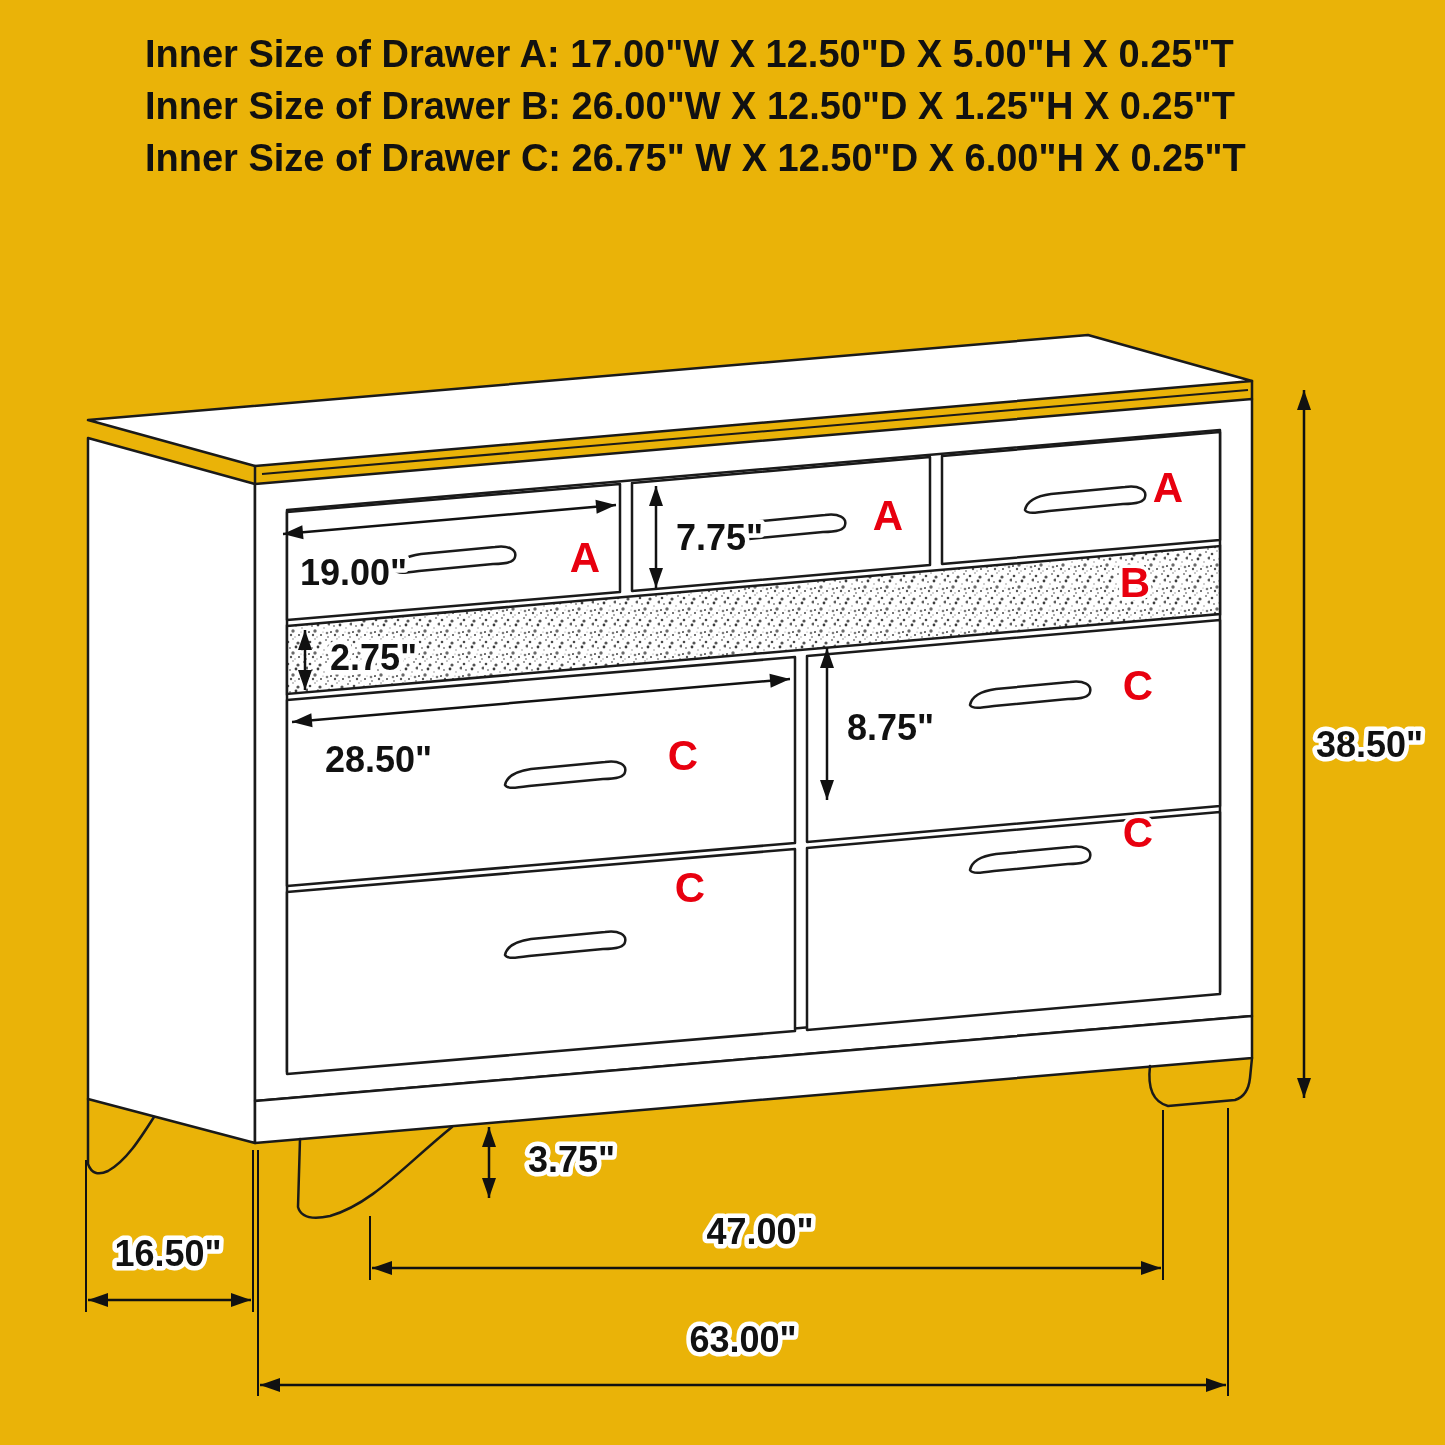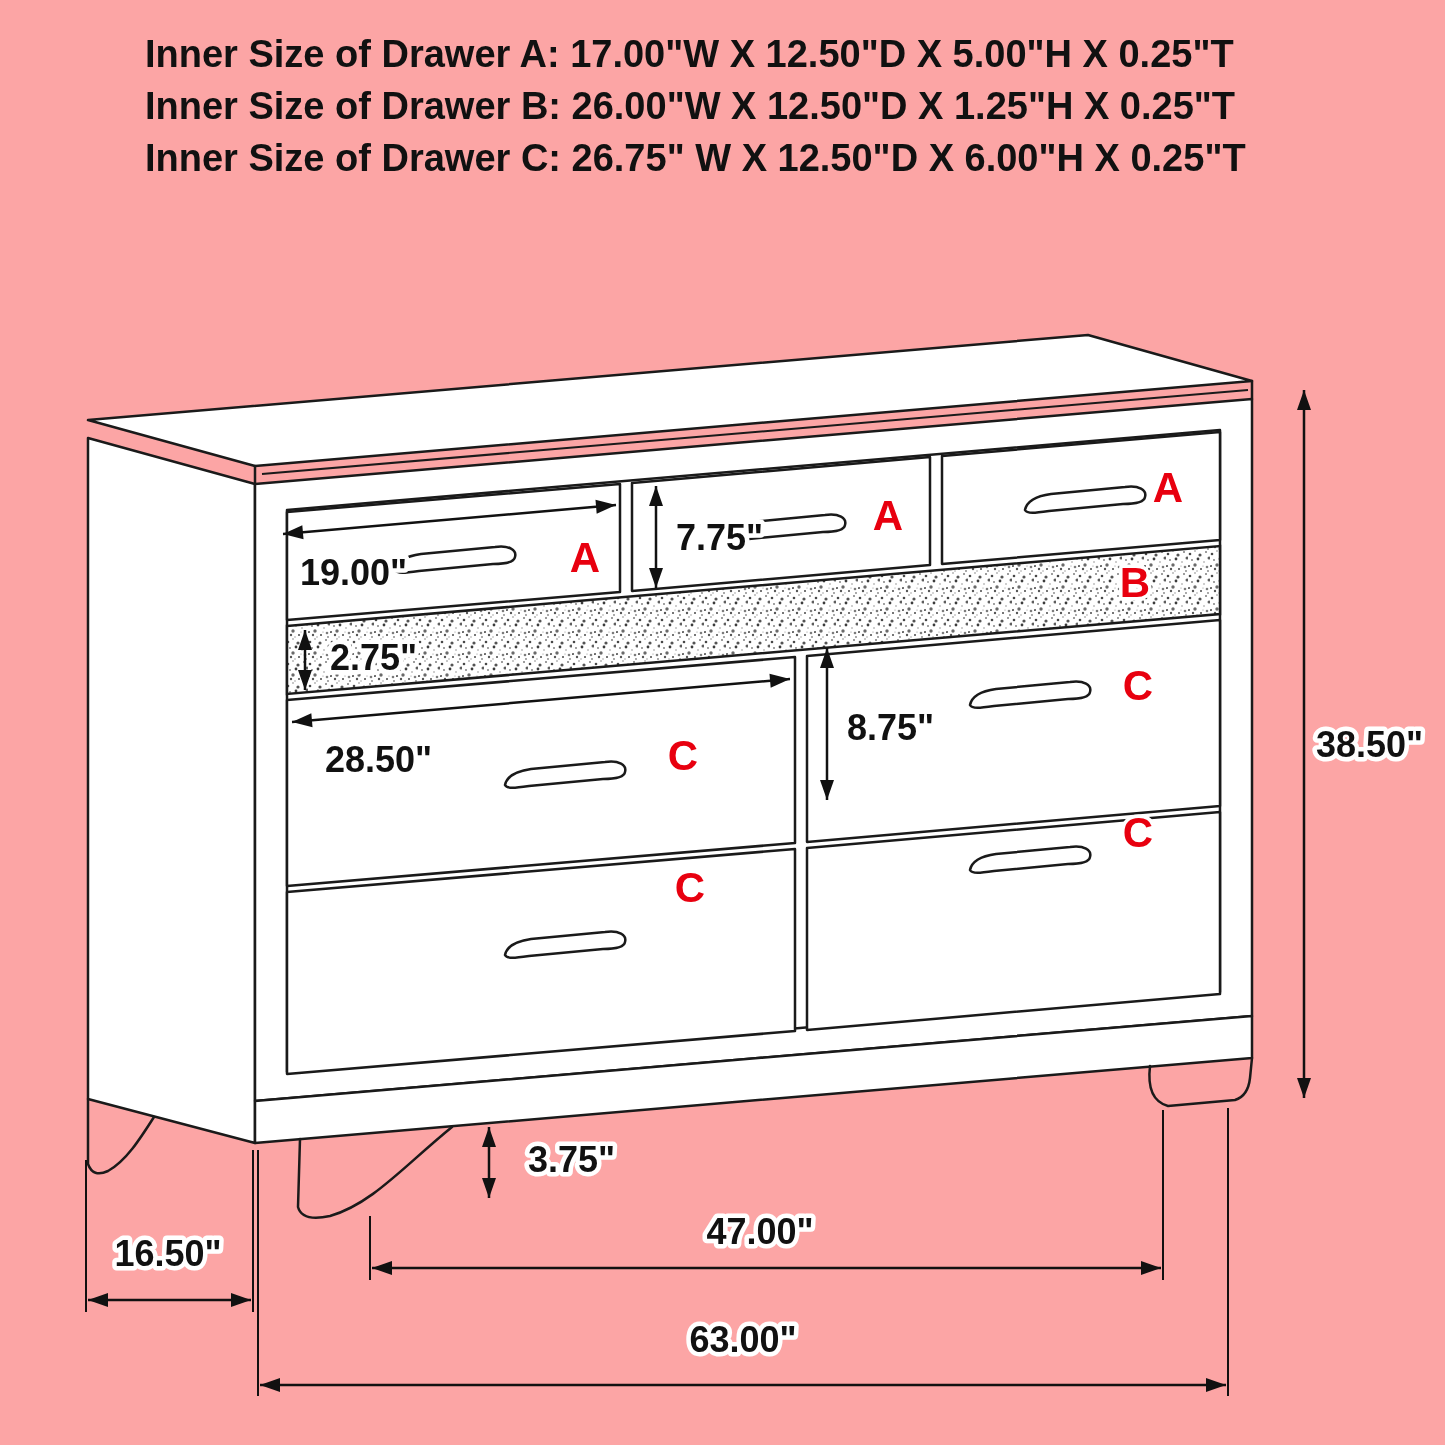--- a/index.html
+++ b/index.html
@@ -1,17 +1,17 @@
 <!DOCTYPE html>
 <html style="--red: #e8000f; --ink: #1a1a1a;"><head>
 <meta charset="utf-8">
 <style>
   :root { --red:#e8000f; --ink:#1a1a1a; }
   html,body { margin:0; padding:0; background:#ffffff; }
-  #page { width:1445px; height:1445px; position:relative; background:#fca5a5; }
+  #page { width:1445px; height:1445px; position:relative; background:#eab308; }
   svg { display:block; }
   text { font-family:"Liberation Sans", sans-serif; }
   .header-text { fill:#111; font-weight:bold; font-size:38px; }
   .letter { fill:var(--red); font-weight:bold; font-size:42px; text-anchor:middle;
             paint-order:stroke; stroke:#fff; stroke-width:7px; stroke-linejoin:round; }
   .dim { fill:#111; font-weight:bold; font-size:36px;
          paint-order:stroke; stroke:#fff; stroke-width:9px; stroke-linejoin:round; }
   .dim.mid { text-anchor:middle; }
   .face { fill:#fff; stroke:var(--ink); stroke-width:2.5; stroke-linejoin:round; }
   .ln   { fill:none; stroke:var(--ink); stroke-width:2.5; stroke-linejoin:round; stroke-linecap:round; }

